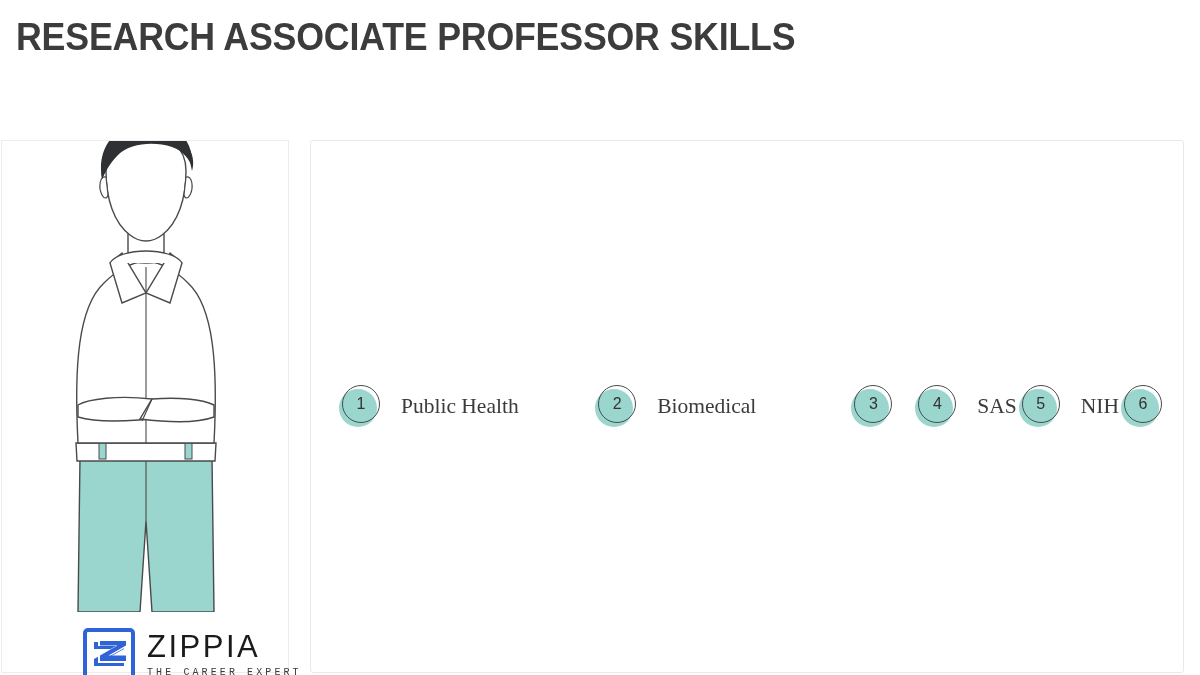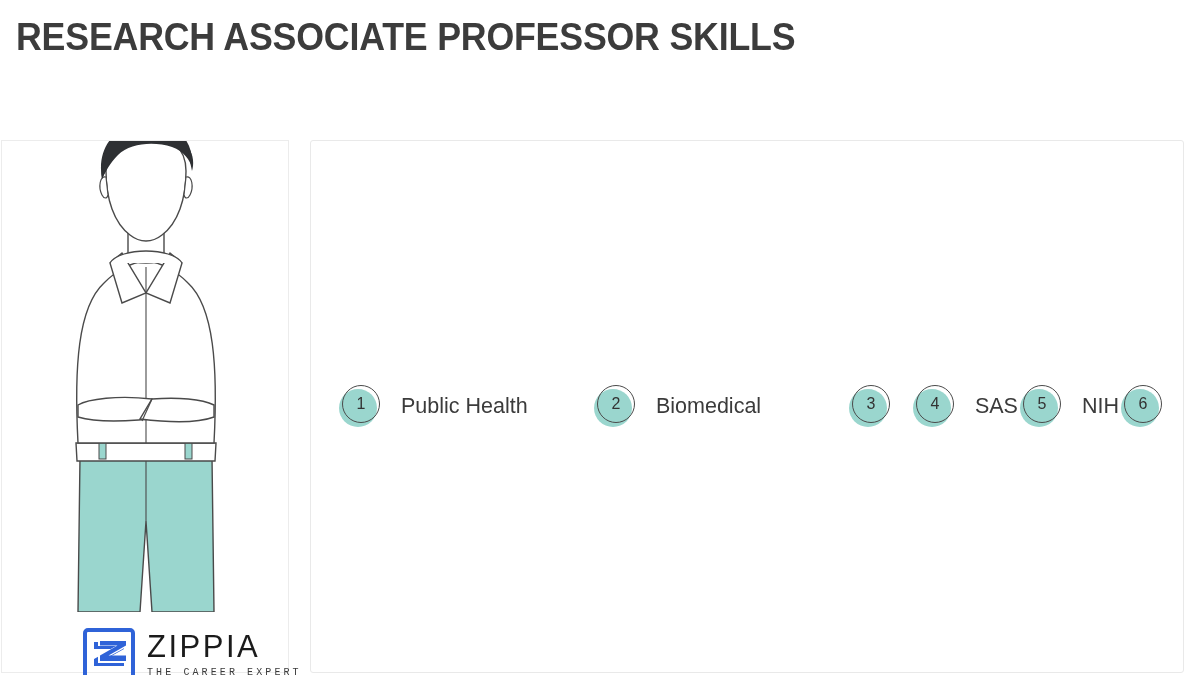--- a/index.html
+++ b/index.html
@@ -100,21 +100,21 @@
     position: absolute;
     left: 5px; top: 1px;
     width: 38px; height: 38px;
     display: flex; align-items: center; justify-content: center;
     font-size: 16px; color: #333; line-height: 1;
     font-family: "Liberation Sans", sans-serif;
   }
   .skill-label {
     font-size: 21.5px;
     color: #3b3b3b;
-    font-family: Liberation Sans, sans-serif;
+    font-family: Liberation Serif, serif;
     white-space: nowrap;
   }
 </style>
 </head>
 <body>
 
 <div class="page">
 
   <h1 class="title">RESEARCH ASSOCIATE PROFESSOR SKILLS</h1>
 

